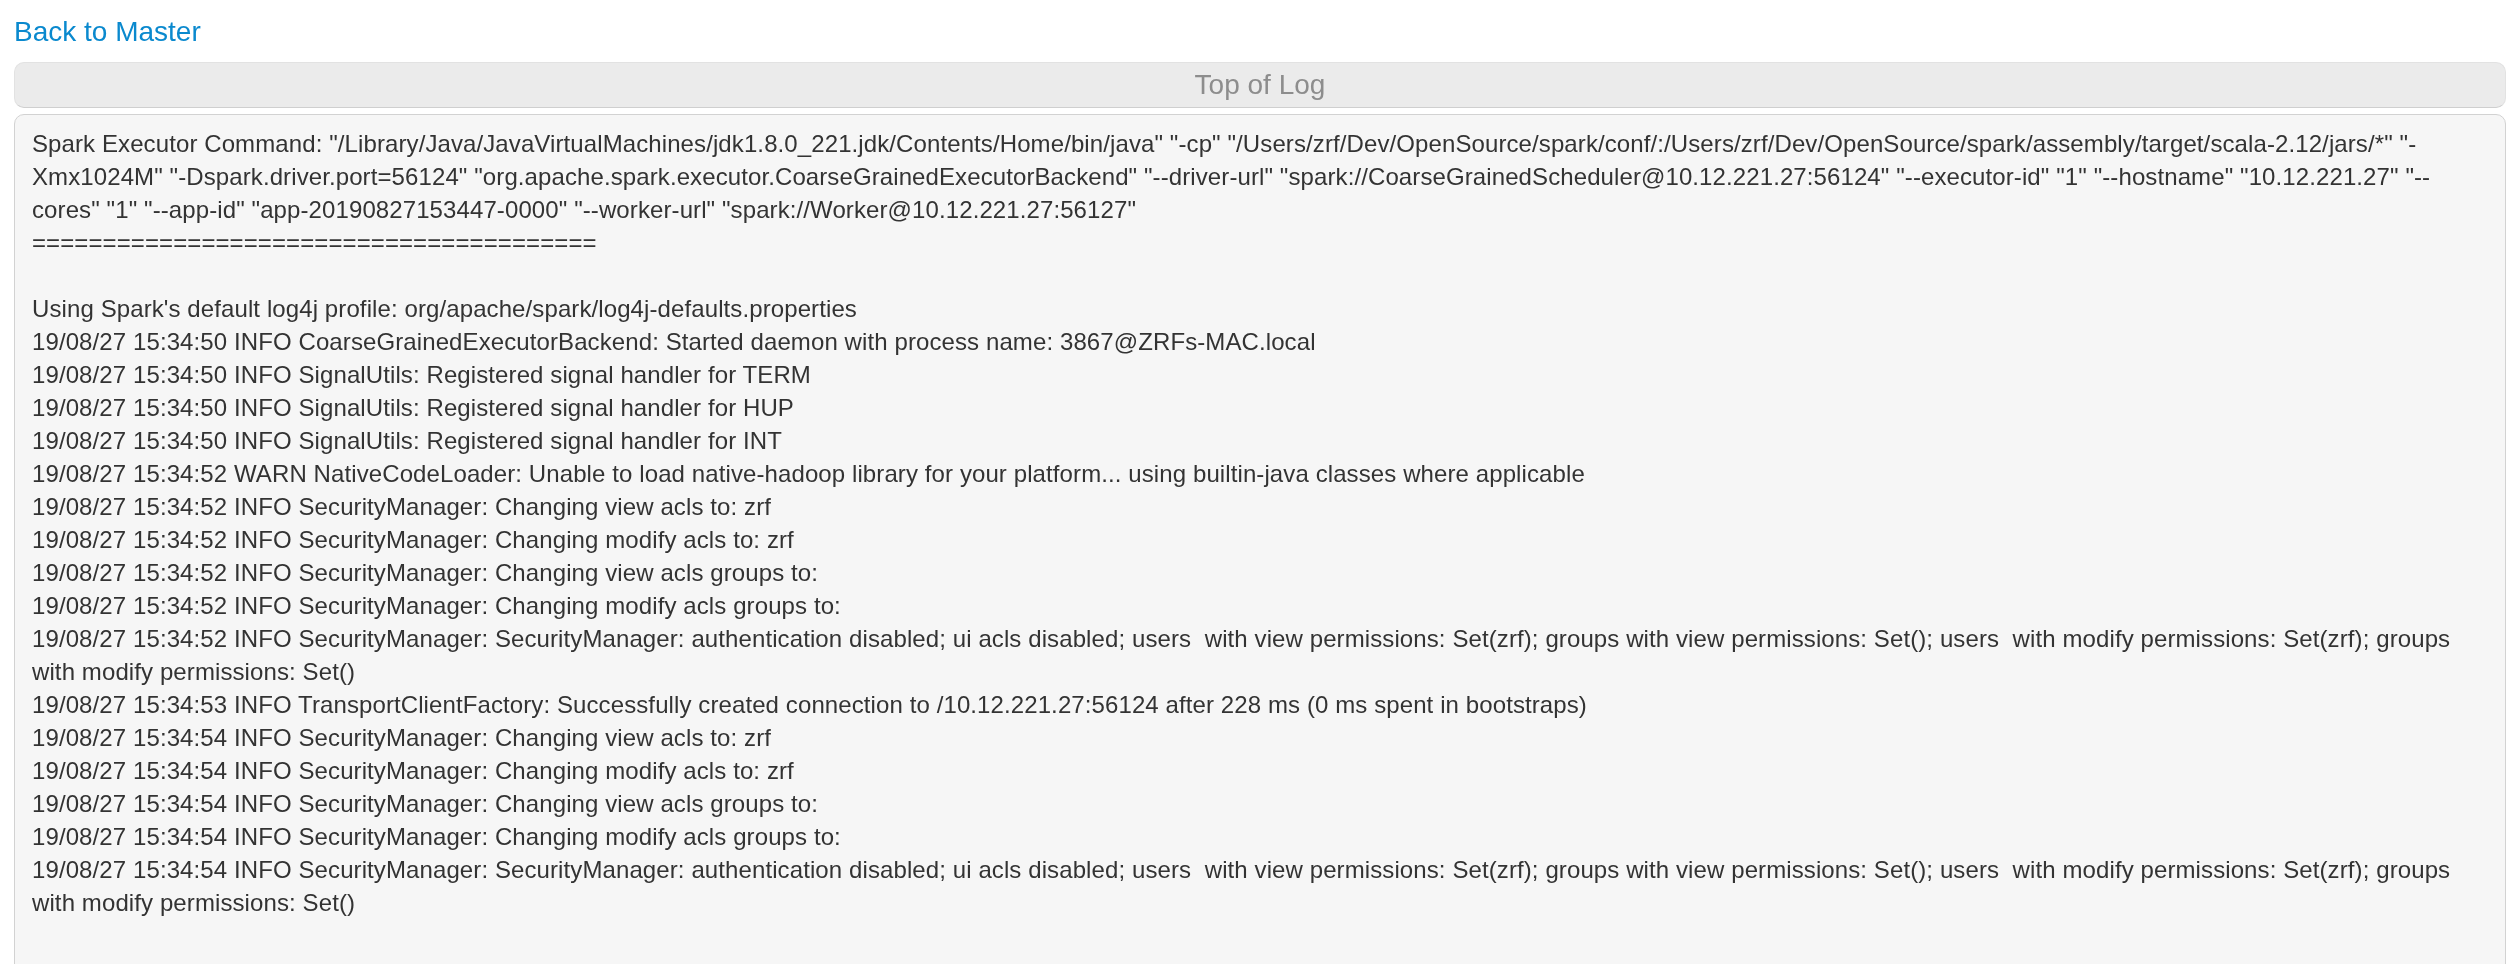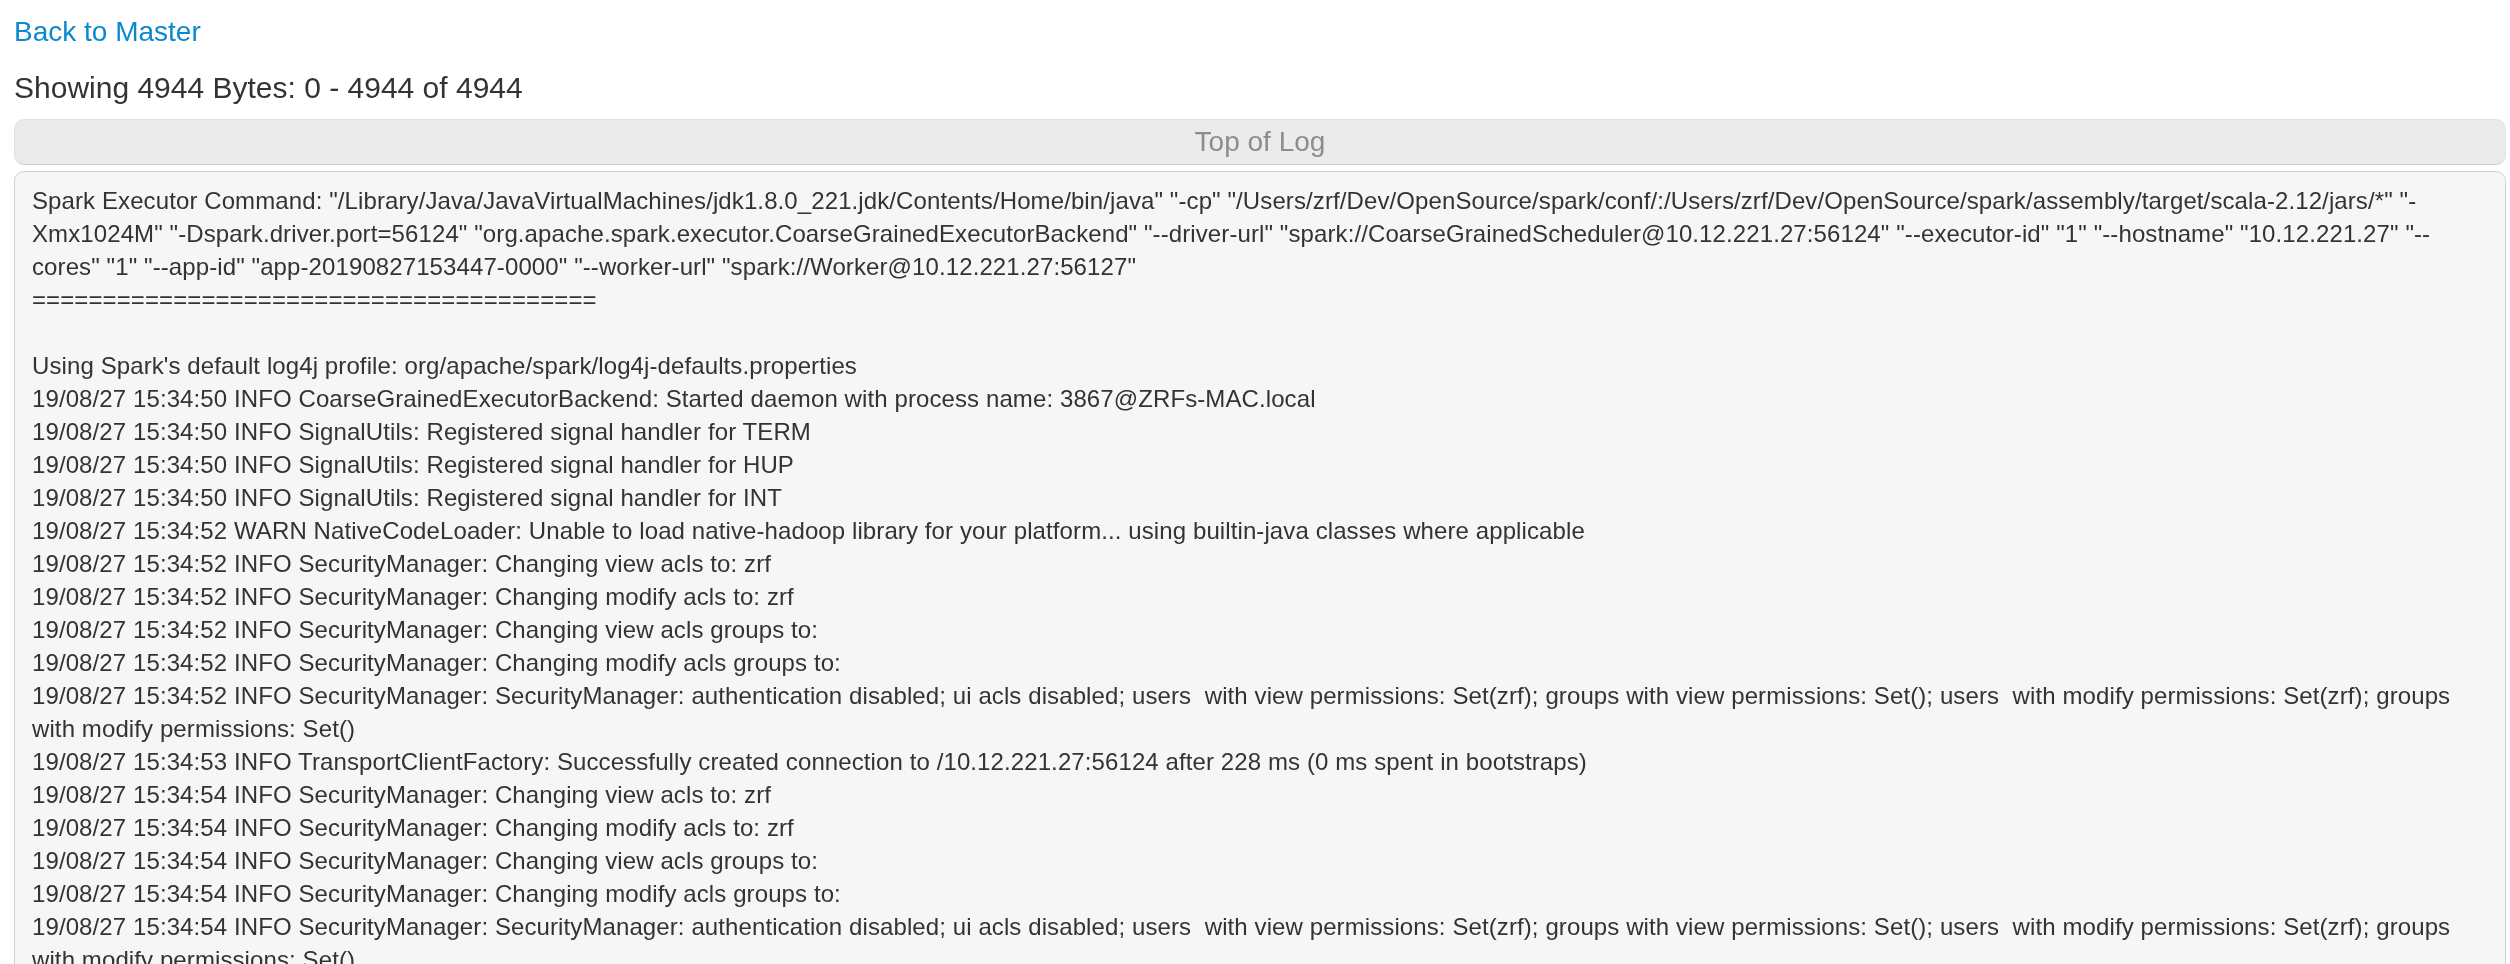--- a/index.html
+++ b/index.html
@@ -76,21 +76,20 @@
     overflow: hidden;
   }
 </style>
 </head>
 <body>
 
 <div class="page">
 
   <a href="#" class="back-link">Back to Master</a>
 
-  <div class="byte-range">Showing 4944 Bytes: 0 - 4944 of 4944</div>
 
   <div class="log-bar">
     <span>Top of Log</span>
   </div>
 
   <pre class="log-box">Spark Executor Command: "/Library/Java/JavaVirtualMachines/jdk1.8.0_221.jdk/Contents/Home/bin/java" "-cp" "/Users/zrf/Dev/OpenSource/spark/conf/:/Users/zrf/Dev/OpenSource/spark/assembly/target/scala-2.12/jars/*" "-Xmx1024M" "-Dspark.driver.port=56124" "org.apache.spark.executor.CoarseGrainedExecutorBackend" "--driver-url" "spark://CoarseGrainedScheduler@10.12.221.27:56124" "--executor-id" "1" "--hostname" "10.12.221.27" "--cores" "1" "--app-id" "app-20190827153447-0000" "--worker-url" "spark://Worker@10.12.221.27:56127"
 ========================================
 
 Using Spark's default log4j profile: org/apache/spark/log4j-defaults.properties
 19/08/27 15:34:50 INFO CoarseGrainedExecutorBackend: Started daemon with process name: 3867@ZRFs-MAC.local

